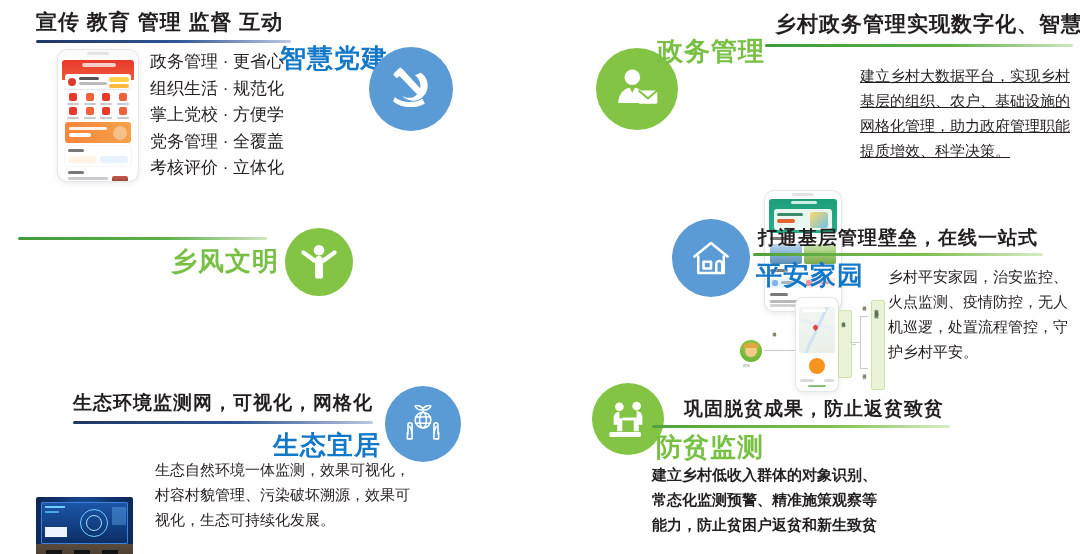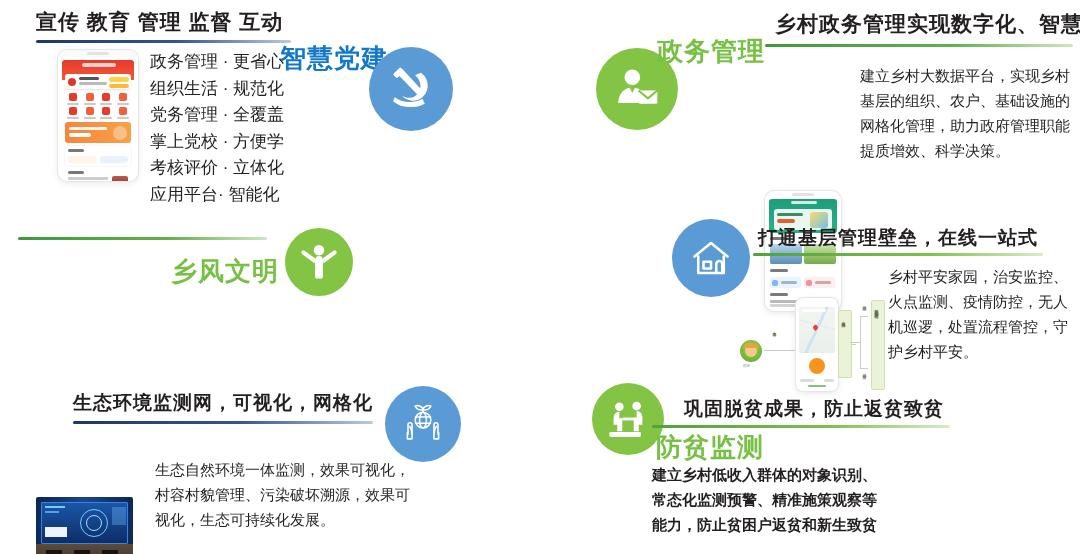--- a/index.html
+++ b/index.html
@@ -159,24 +159,23 @@
       <div class="abs" style="left:3px;top:2px;width:16px;height:3px;background:#777;border-radius:2px;"></div>
       <div class="abs" style="left:3px;top:8px;width:40px;height:2.5px;background:#ccc;border-radius:1px;"></div>
 
       <div class="abs photo" style="left:47px;top:7px;width:16px;height:9px;background:linear-gradient(180deg,#c0574a,#8e3e34);"></div>
     </div>
   </div>
 
   <div class="abs bullets" style="left:150px;top:49px;">
     <div>政务管理 · 更省心</div>
     <div>组织生活 · 规范化</div>
+    <div>掌上党校 · 方便学</div>
     <div>党务管理 · 全覆盖</div>
-    <div>掌上党校 · 方便学</div>
     <div>考核评价 · 立体化</div>
-    <div>应用平台· 智能化</div>
   </div>
 
   <div class="abs badge green" style="left:596px;top:48px;width:82px;height:82px;">
     <svg width="50" height="50" viewBox="0 0 64 64" aria-hidden="true">
       <g fill="#ffffff">
         <circle cx="26" cy="17" r="10"></circle>
         <path d="M8 50 c0 -12 8 -20 18 -20 c10 0 18 8 18 20 z"></path>
         <path d="M22 29 l4 8 l4 -8 l-4 -2 z" fill="#84c444"></path>
         <rect x="34" y="34" width="24" height="17" rx="2"></rect>
         <path d="M34 34 L46 44 L58 34" fill="none" stroke="#84c444" stroke-width="2.6"></path>
@@ -221,24 +220,24 @@
     <div class="abs" style="left:5px;top:102px;width:66px;">
       <div class="abs" style="left:0;top:0;width:18px;height:3px;background:#7a7a7a;border-radius:2px;"></div>
     </div>
     <div class="abs" style="left:5px;top:109px;width:66px;height:10px;">
       <div class="abs" style="left:0;top:0;width:44px;height:2.5px;background:#b9b9b9;border-radius:1px;"></div>
       <div class="abs" style="left:0;top:4px;width:30px;height:2.5px;background:#d3d3d3;border-radius:1px;"></div>
       <div class="abs photo" style="right:0;top:0;width:16px;height:9px;background:linear-gradient(135deg,#c96a4a,#e0a06a);"></div>
     </div>
   </div>
 
-  <div class="abs para" style="left:860px;top:63px;width:216px;">建立乡村大数据平台，实现乡村基层的组织、农户、基础设施的网格化管理，助力政府管理职能提质增效、科学决策。</div>
+  <div class="abs para" style="left:860px;top:63px;width:216px;text-decoration:underline;">建立乡村大数据平台，实现乡村基层的组织、农户、基础设施的网格化管理，助力政府管理职能提质增效、科学决策。</div>
 
   <div class="abs rule green" style="left:18px;top:237px;width:249px;"></div>
-  <div class="abs sect-title green" style="left:171px;top:254px;">乡风文明</div>
+  <div class="abs sect-title green" style="left:171px;top:244px;">乡风文明</div>
   <div class="abs badge green" style="left:285px;top:228px;width:68px;height:68px;">
     <svg width="42" height="42" viewBox="0 0 64 64" aria-hidden="true">
       <g fill="#ffffff">
         <circle cx="32" cy="14" r="8"></circle>
         <path d="M32 23 c-4 0 -6 3 -6 7 l0 24 c0 2 1.6 3.5 3.5 3.5 s3.5 -1.5 3.5 -3.5 l0 -11 l-2 0 l0 11 c0 2 1.6 3.5 3.5 3.5 s3.5 -1.5 3.5 -3.5 l0 -24 c0 -4 -2 -7 -6 -7 z"></path>
         <path d="M27 27 L10 15 a3 3 0 0 0 -3.5 5 L25 34 z"></path>
         <path d="M37 27 L54 15 a3 3 0 0 1 3.5 5 L39 34 z"></path>
       </g>
     </svg>
   </div>
@@ -263,20 +262,21 @@
       <g fill="none" stroke="#ffffff" stroke-width="3.4" stroke-linejoin="round" stroke-linecap="round">
         <path d="M10 30 L32 12 L54 30"></path>
         <path d="M15 30 L15 52 L49 52 L49 30"></path>
         <rect x="22" y="37" width="10" height="9"></rect>
         <path d="M39 52 L39 40 a4 4 0 0 1 8 0 L47 52"></path>
       </g>
     </svg>
   </div>
   <div class="abs headline sm" style="left:758px;top:225px;">打通基层管理壁垒，在线一站式</div>
   <div class="abs rule greenlight" style="left:753px;top:253px;width:290px;"></div>
+  <div class="abs sect-title blue" style="left:756px;top:258px;">平安家园</div>
 
   <div class="abs para" style="left:888px;top:264px;width:190px;">乡村平安家园，治安监控、火点监测、疫情防控，无人机巡逻，处置流程管控，守护乡村平安。</div>
 
   <div class="abs" style="left:726px;top:292px;width:158px;height:100px;">
 
     <div class="abs" style="left:14px;top:48px;width:22px;height:22px;border-radius:50%;background:radial-gradient(circle at 50% 35%,#9bd14f,#5ea82e);">
       <div class="abs" style="left:5px;top:5px;width:12px;height:12px;border-radius:50%;background:#f4c98a;"></div>
       <div class="abs" style="left:3px;top:3px;width:16px;height:5px;border-radius:8px 8px 0 0;background:#e0a83c;"></div>
     </div>
     <div class="abs tinytxt" style="left:17px;top:72px;">村民</div>
@@ -306,20 +306,21 @@
     <div class="abs flowline" style="left:134px;top:76px;width:8px;height:1px;"></div>
     <div class="abs vtext" style="left:136px;top:10px;height:16px;">办结反馈</div>
     <div class="abs vtext" style="left:136px;top:78px;height:16px;">处理进度</div>
 
     <div class="abs flowbox" style="left:145px;top:8px;width:12px;height:88px;"></div>
     <div class="abs vtext dark" style="left:148px;top:14px;height:76px;">涉及职能人员分派到对应岗位</div>
   </div>
 
   <div class="abs headline sm" style="left:73px;top:390px;">生态环境监测网，可视化，网格化</div>
   <div class="abs rule blue" style="left:73px;top:421px;width:300px;"></div>
+  <div class="abs sect-title blue" style="left:273px;top:428px;">生态宜居</div>
   <div class="abs badge blue" style="left:385px;top:386px;width:76px;height:76px;">
     <svg width="50" height="50" viewBox="0 0 64 64" aria-hidden="true">
       <g fill="none" stroke="#ffffff" stroke-width="2" stroke-linejoin="round" stroke-linecap="round">
         <circle cx="32" cy="27" r="10"></circle>
         <ellipse cx="32" cy="27" rx="4.4" ry="10"></ellipse>
         <path d="M22.5 23 h19 M22.5 31 h19"></path>
         <path d="M32 17 L32 11"></path>
         <path d="M32 12 c-5 -5 -10 -3 -10 -3 c0 0 2 6 9 5 z"></path>
         <path d="M32 12 c5 -5 10 -3 10 -3 c0 0 -2 6 -9 5 z"></path>
         <path d="M18 46 l0 -13 a2.6 2.6 0 0 0 -5.2 0 l0 12 M18 46 c0 -5 -1 -8 -3 -11 M18 40 l0 11 l-6 0 l0 -8"></path>

